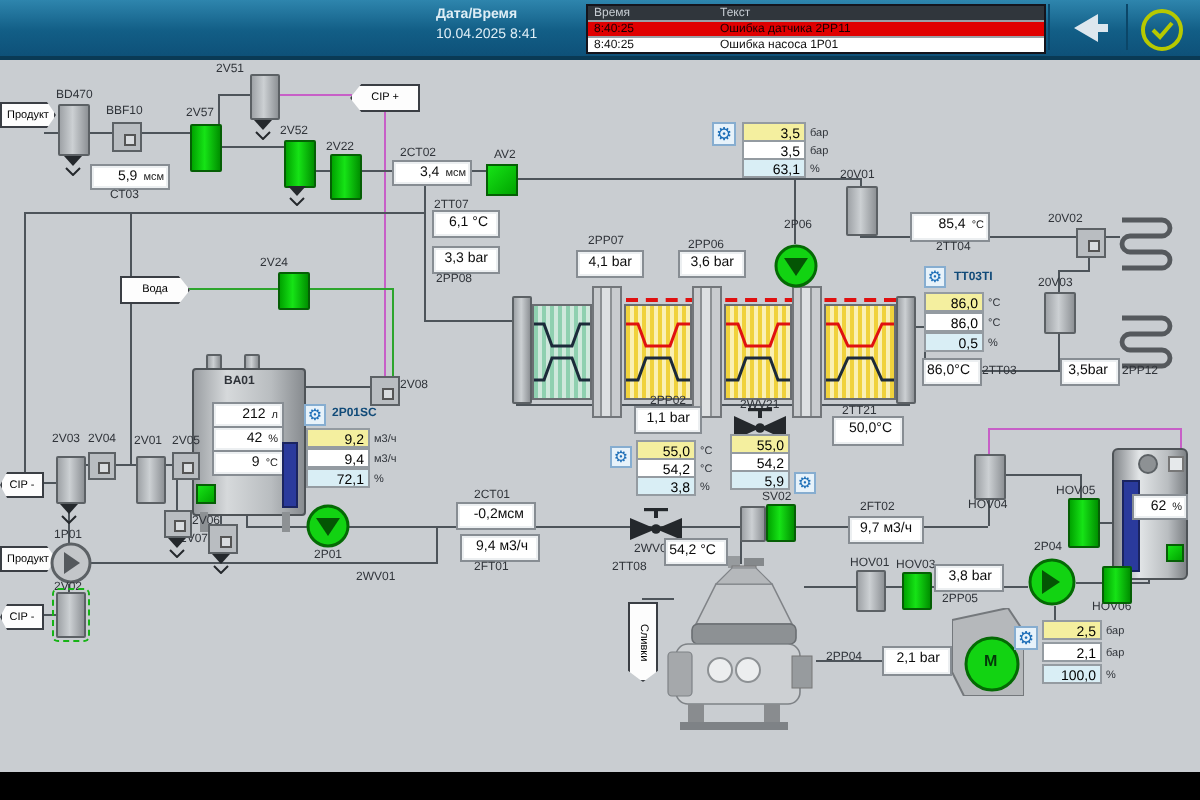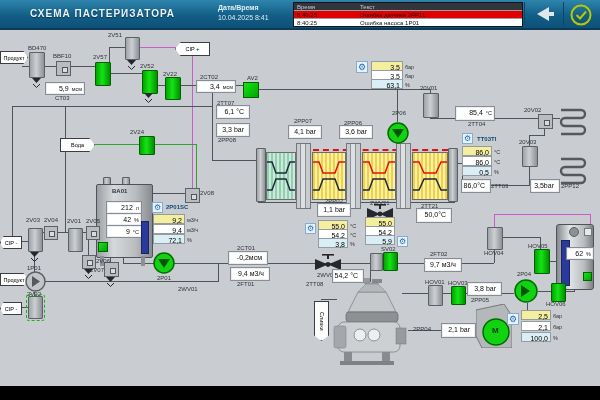--- a/index.html
+++ b/index.html
@@ -43,21 +43,20 @@
   .sec.yellow{background:repeating-linear-gradient(90deg,#f0d23c 0 2px,#faf0b4 2px 4px)}
   .drain{position:absolute;width:9px;height:10px}
   svg{display:block}
 </style>
 </head>
 <body>
 
 <div id="stage">
 
   <div id="hdr">
-    <div class="htitle">СХЕМА ПАСТЕРИЗАТОРА</div>
     <div class="hdt">
       <b>Дата/Время</b>
       <span>10.04.2025 8:41</span>
     </div>
     <div class="alarm">
       <div class="ahead">
         <span class="ac1">Время</span>
         <span class="ac2">Текст</span>
       </div>
       <div class="arow red">

